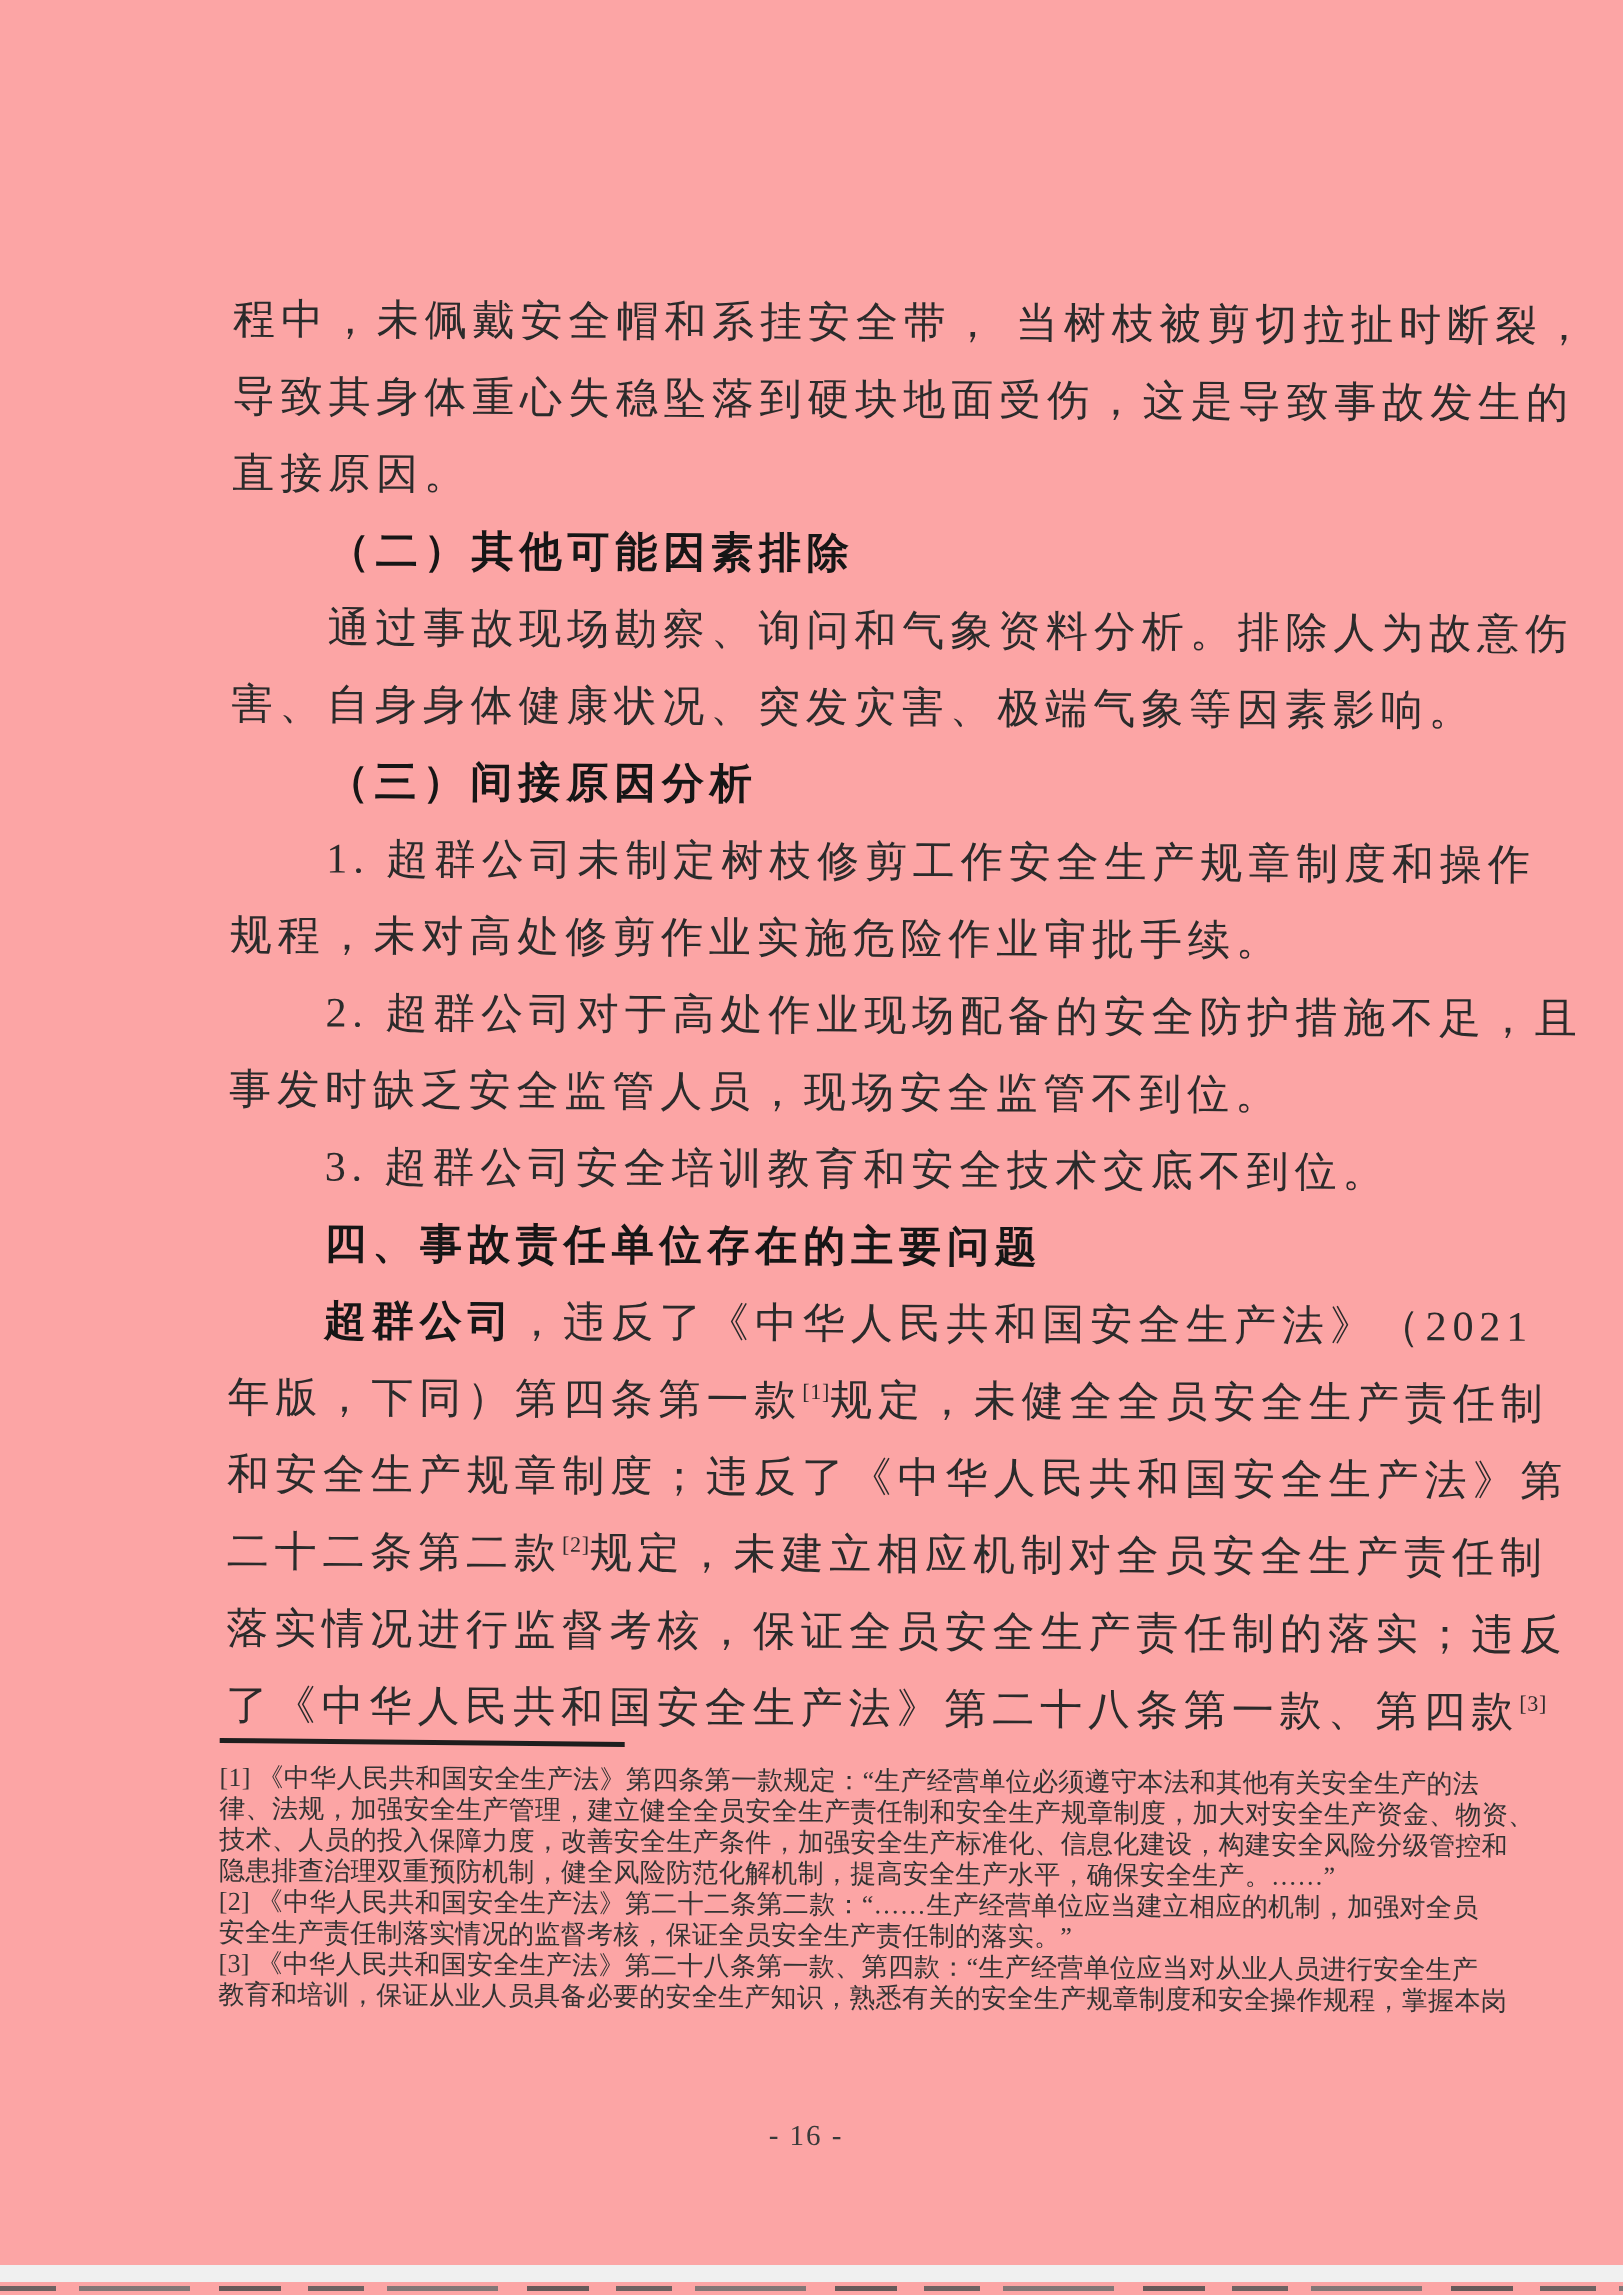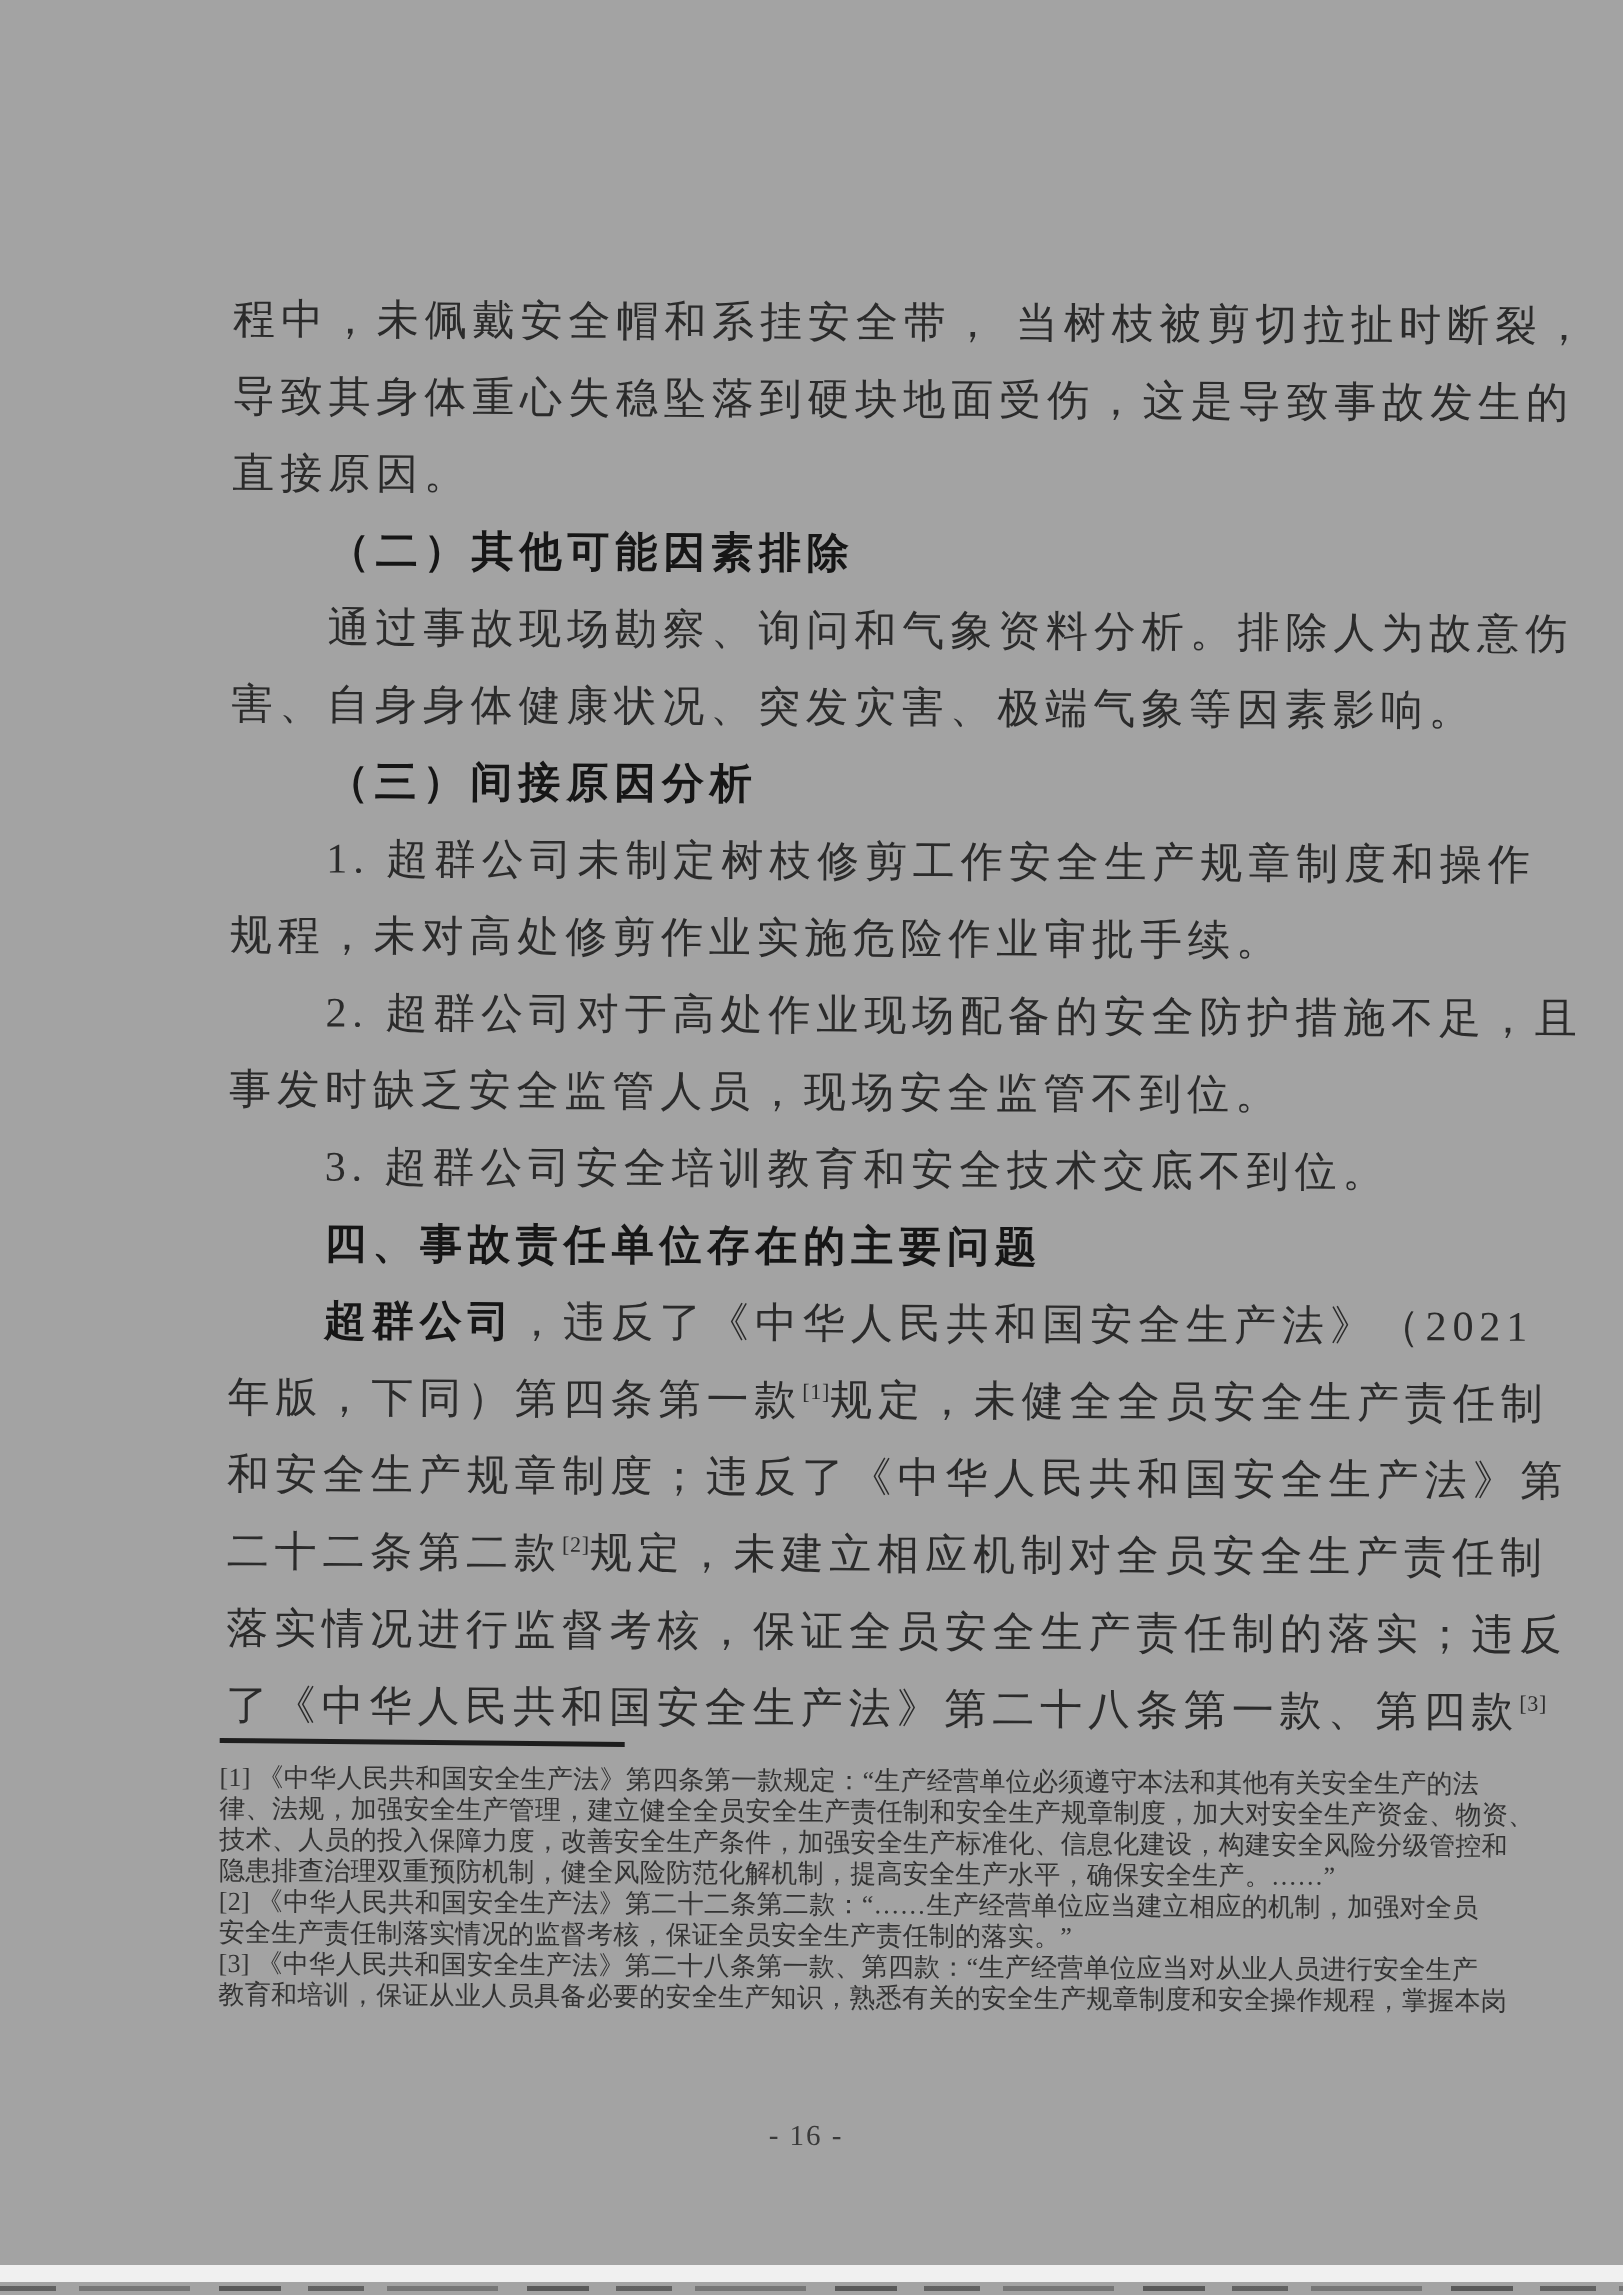--- a/index.html
+++ b/index.html
@@ -1,20 +1,20 @@
 <!DOCTYPE html>
 <html style="font-size:10.5px"><head>
 <meta charset="utf-8">
 <style>
   html, body { margin: 0; padding: 0; background: #ffffff; }
   .page {
     position: relative;
     width: 1623px;
     height: 2295px;
-    background: #a3a3a3;
+    background: #fca5a5;
     overflow: hidden;
     font-family: "Liberation Serif", "DejaVu Serif", serif;
   }
   .content {
     position: absolute;
     left: 0; top: 0; right: 0; bottom: 0;
     transform: rotate(0.3deg);
     transform-origin: 812px 1113px;
   }
   .body-text {

